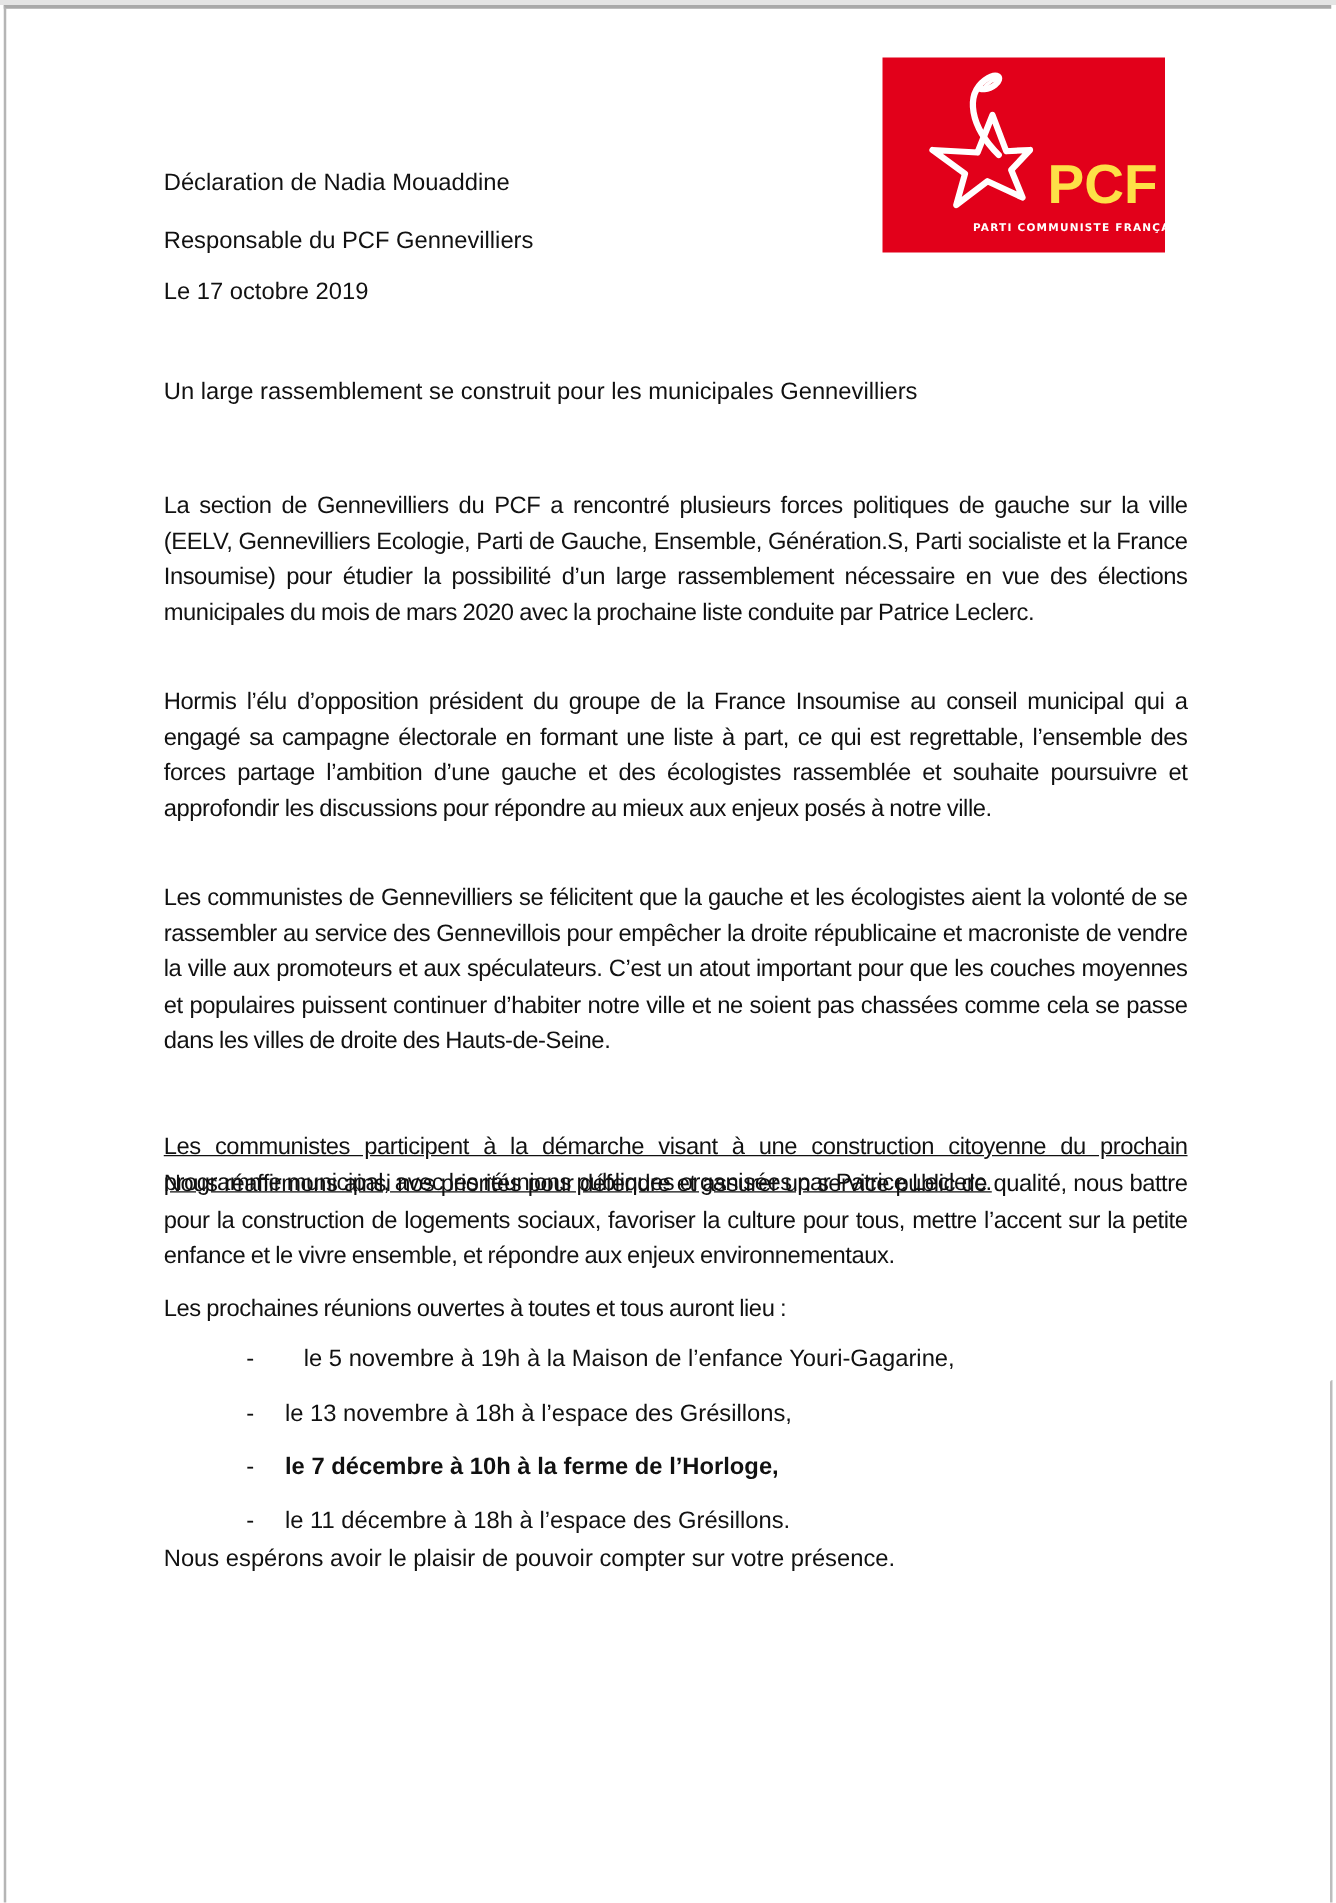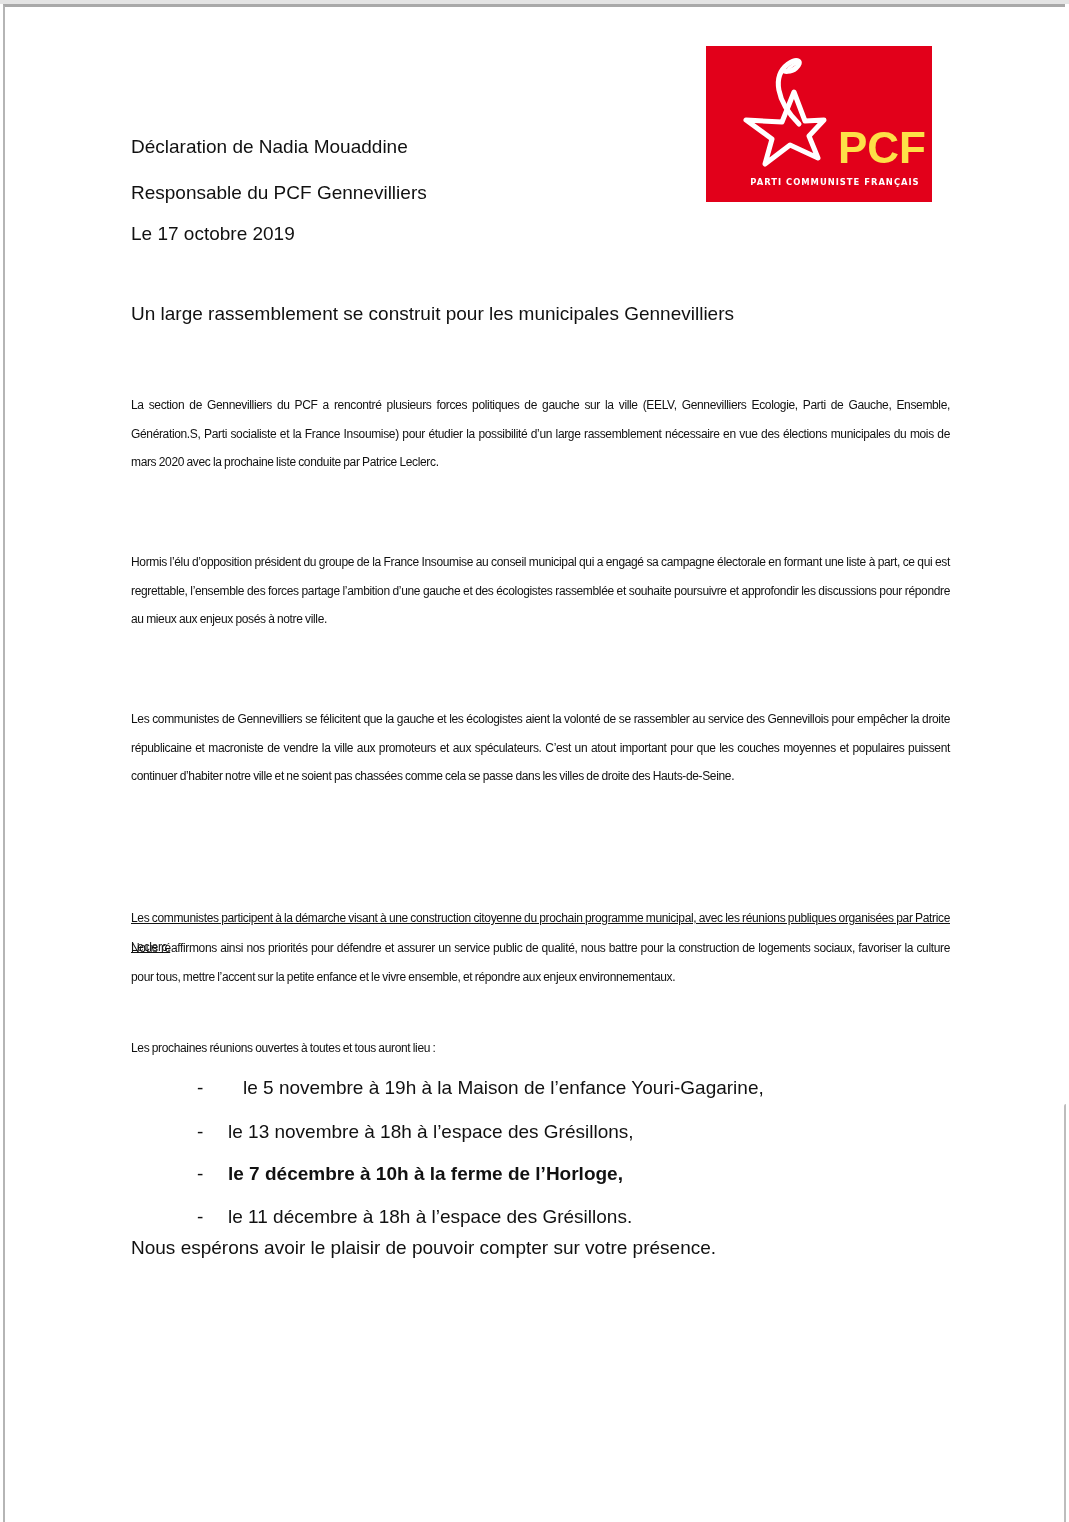--- a/index.html
+++ b/index.html
@@ -28,25 +28,26 @@
     .logo .pcf {
       position: absolute; left: 111px; top: 80px; font-weight: bold; font-size: 44px;
       color: #fde047; letter-spacing: 0px; line-height: 1;
       font-family: "Liberation Sans", sans-serif;
       margin-left: 21px;
     }
     .logo .subtitle {
       position: absolute; left: 0; width: 258px; top: 131px; text-align: center;
       font-weight: bold; font-size: 8.4px; color: #ffffff; letter-spacing: 1px;
       font-family: "DejaVu Sans", sans-serif;
+      padding-left: 28px;
     }
     .text { position: absolute; left: 131px; font-size: 19px; line-height: 28.6px; white-space: nowrap; }
     .bold { font-weight: normal; }
     .para {
-      position: absolute; left: 131px; width: 819px; font-size: 12px; line-height: 28.6px;
+      position: absolute; left: 131px; width: 819px; font-size: 19px; line-height: 28.6px;
       text-align: justify; letter-spacing: -0.35px; word-spacing: -0.5px;
       font-family: "Liberation Sans Narrow", "Liberation Sans", sans-serif;
     }
     .para.last { text-align-last: left; }
     .list-dash { position: absolute; left: 197px; font-size: 19px; }
     .list-text { position: absolute; left: 228px; font-size: 19px; white-space: nowrap; }
   </style>
 </head>
 <body>
 

